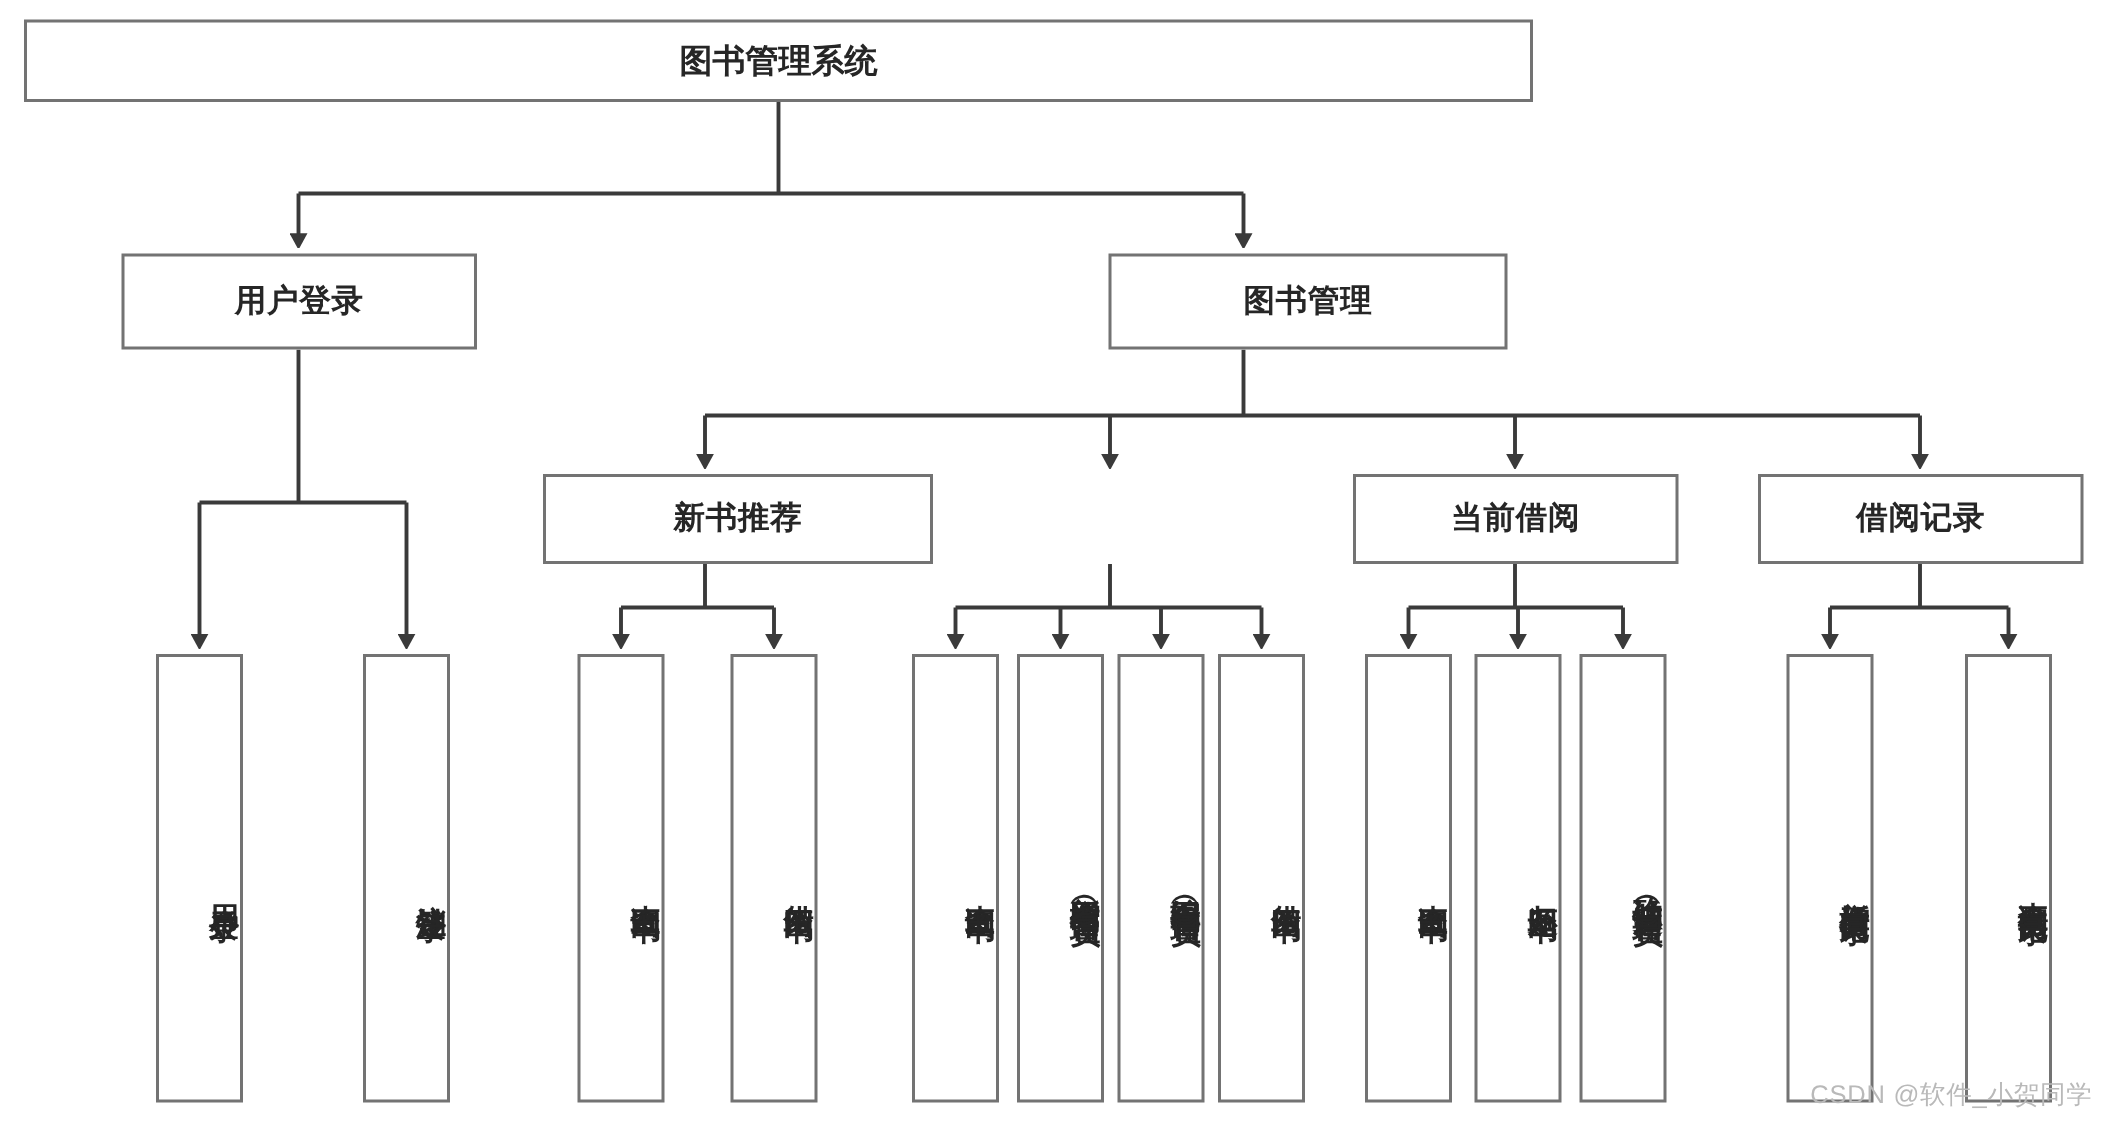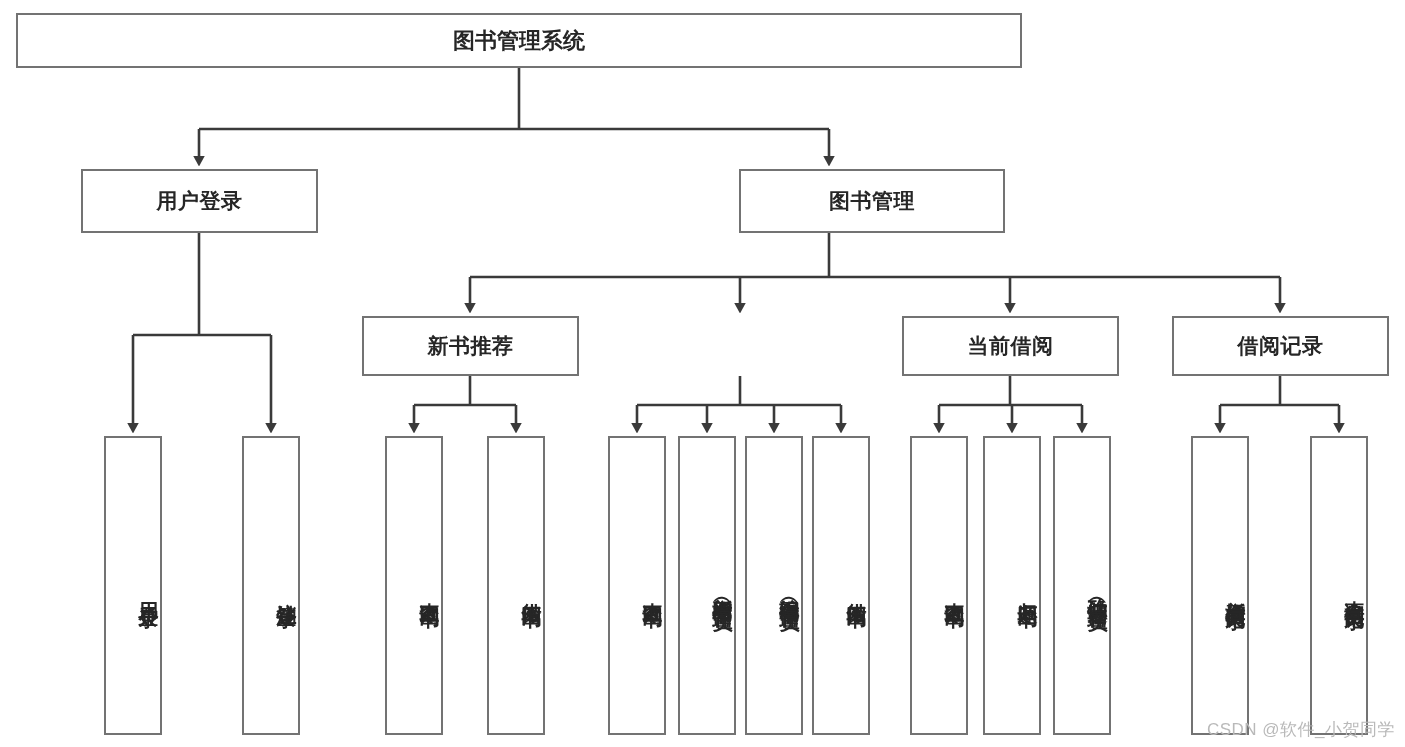--- a/index.html
+++ b/index.html
@@ -125,21 +125,21 @@
     <span class="label">图书管理系统</span>
   </div>
 
   <div class="node horiz" id="node-l2-0" style="left: 81px; top: 169px; width: 237px; height: 64px;">
     <span class="label">用户登录</span>
   </div>
   <div class="node horiz" id="node-l2-1" style="left: 711px; top: 169px; width: 266px; height: 64px; margin-left: 28px;">
     <span class="label">图书管理</span>
   </div>
 
-  <div class="node horiz" id="node-l3-0" style="left: 362px; top: 316px; width: 217px; height: 60px;">
+  <div class="node horiz" id="node-l3-0" style="left: 362px; top: 316px; width: 260px; height: 60px;">
     <span class="label">新书推荐</span>
   </div>
   <div class="node horiz" id="node-l3-3" style="left: 1172px; top: 316px; width: 217px; height: 60px;">
     <span class="label">借阅记录</span>
   </div>
   <div class="node horiz" id="node-l3-2" style="left: 902px; top: 316px; width: 217px; height: 60px;">
     <span class="label">当前借阅</span>
   </div>
 
   <div class="node vert" id="node-leaf-0" style="left: 104px; top: 436px; width: 58px; height: 299px;">

